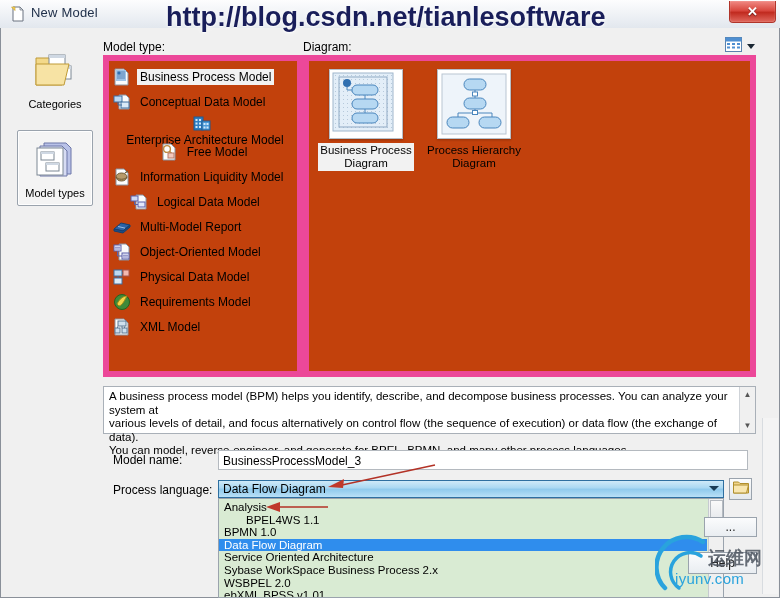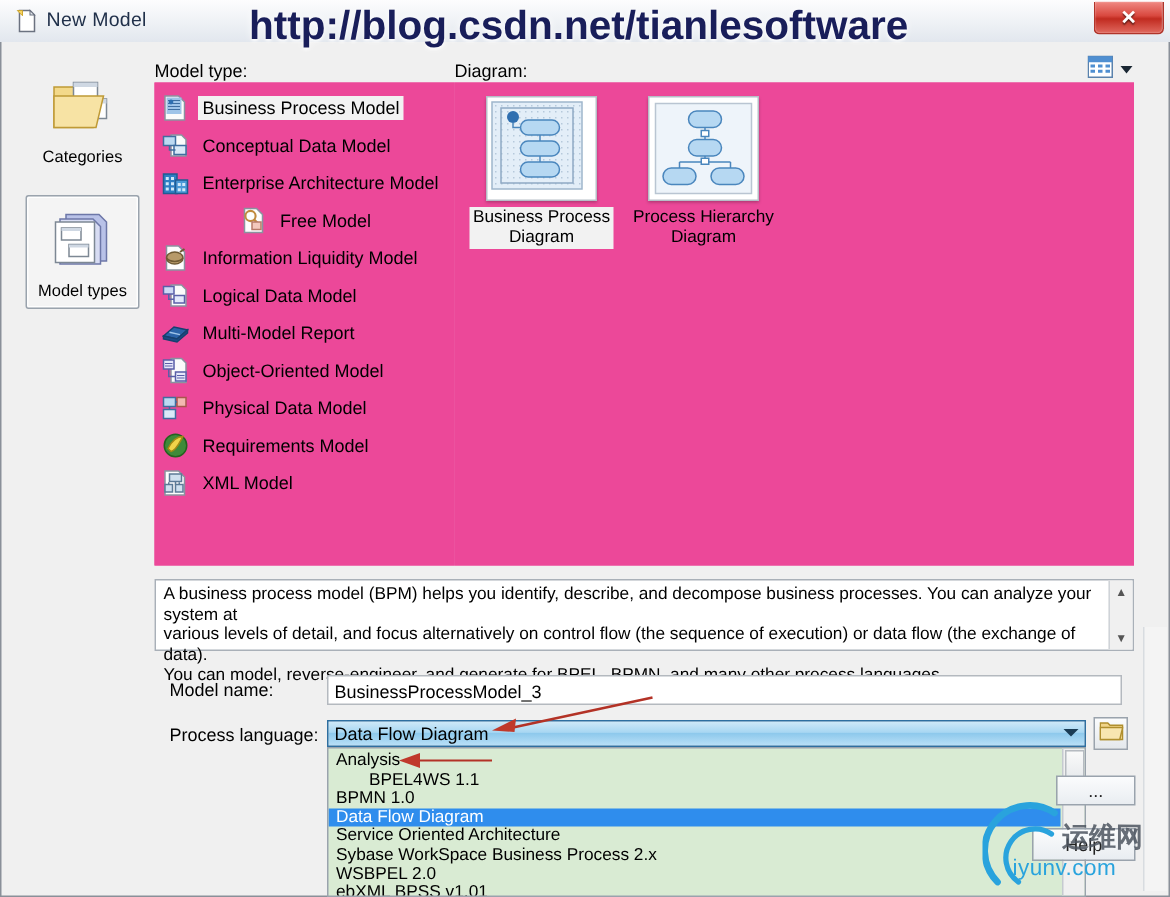--- a/index.html
+++ b/index.html
@@ -91,22 +91,22 @@
   }
   .side-item .sv { margin-top: 8px; }
   .side-item .txt {
     font-size: 11px; color: #000; margin-top: 4px;
     text-align: center; line-height: 12px;
   }
 
   
   .panel {
     position: absolute;
-    background: #ec4899;
-    border: 1px solid #ec4899;
+    background: #c2410c;
+    border: 6px solid #ec4899;
     box-sizing: border-box;
     padding-left: 28px;
   }
   .panel-white {
     position: absolute;
     background: #ffffff;
     border: 1px solid #a9b0b8;
     box-sizing: border-box;
   }
 
@@ -408,21 +408,21 @@
         <svg width="18" height="18" viewBox="0 0 18 18">
           <path d="M6 2h7l3 3v11H6z" fill="#fbfbfb" stroke="#8a93a0"></path>
           <rect x="1" y="3" width="8" height="6" fill="#bcd9f2" stroke="#3f6ea0"></rect>
           <rect x="8" y="9" width="8" height="6" fill="#d9e9f8" stroke="#3f6ea0"></rect>
           <path d="M5 9v3h4" fill="none" stroke="#3f6ea0"></path>
         </svg>
       </span>
       <span class="mt-lbl">Conceptual Data Model</span>
     </div>
 
-    <div class="mt-row" style="top: 53px; position: absolute; left: 0px; width: 100%;">
+    <div class="mt-row" style="top: 53px; position: absolute; left: 0px; width: 100%; flex-direction: column;">
       <span class="mt-ic">
         <svg width="18" height="18" viewBox="0 0 18 18">
           <rect x="1" y="3" width="9" height="13" fill="#2f7fc4" stroke="#215c92"></rect>
           <rect x="9" y="7" width="8" height="9" fill="#4b9ad8" stroke="#215c92"></rect>
           <g fill="#cfe8fa">
             <rect x="2.5" y="5" width="2" height="2"></rect>
               <rect x="6" y="5" width="2" height="2"></rect>
             <rect x="2.5" y="8.5" width="2" height="2"></rect>
               <rect x="6" y="8.5" width="2" height="2"></rect>
             <rect x="2.5" y="12" width="2" height="2"></rect>
@@ -454,21 +454,21 @@
         <svg width="18" height="18" viewBox="0 0 18 18">
           <path d="M3 1h8l4 4v12H3z" fill="#fdfdfd" stroke="#8a93a0"></path>
           <ellipse cx="8.5" cy="9" rx="5.5" ry="4" fill="#b79a6a" stroke="#6f5a34"></ellipse>
           <path d="M3 9c2 3 9 3 11 0" fill="none" stroke="#6f5a34"></path>
           <path d="M12 5l3-2" stroke="#6f5a34" stroke-width="1.4"></path>
         </svg>
       </span>
       <span class="mt-lbl">Information Liquidity Model</span>
     </div>
 
-    <div class="mt-row" style="top: 128px; position: absolute; left: 0px; width: 100%;">
+    <div class="mt-row" style="top: 128px; position: absolute; left: 17px; width: 100%;">
       <span class="mt-ic">
         <svg width="18" height="18" viewBox="0 0 18 18">
           <path d="M6 2h7l3 3v11H6z" fill="#fbfbfb" stroke="#8a93a0"></path>
           <rect x="1" y="3" width="7" height="5" fill="#cfd9f5" stroke="#5a5fa8"></rect>
           <rect x="8" y="9" width="7" height="5" fill="#e3e8fb" stroke="#5a5fa8"></rect>
           <path d="M4.5 8v3.5H8" fill="none" stroke="#5a5fa8"></path>
         </svg>
       </span>
       <span class="mt-lbl">Logical Data Model</span>
     </div>

